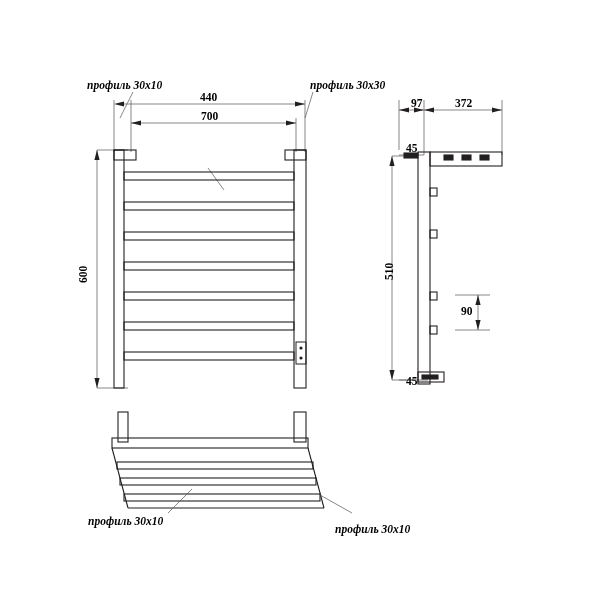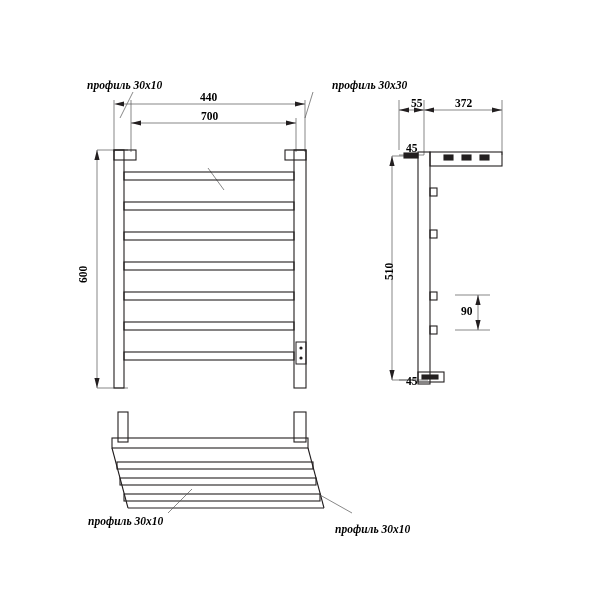--- a/index.html
+++ b/index.html
@@ -167,29 +167,29 @@
 
       <g stroke="#555" stroke-width="0.7">
         <line x1="168" y1="513" x2="192" y2="489"></line>
         <line x1="352" y1="513" x2="320" y2="495"></line>
       </g>
     </g>
   </svg>
 
   <div class="lbl ital" style="left:87px; top:80px;">профиль 30x10</div>
 
-  <div class="lbl ital" style="left:332px; top:80px;">профиль 30x30</div>
+  <div class="lbl ital" style="left:310px; top:80px;">профиль 30x30</div>
 
   <div class="lbl dimtxt" style="left:200px; top:92px;">440</div>
 
   <div class="lbl dimtxt" style="left:201px; top:111px;">700</div>
 
   <div class="lbl dimtxt rot" style="left:78px; top:283px;">600</div>
 
-  <div class="lbl dimtxt" style="left:411px; top:98px;">55</div>
+  <div class="lbl dimtxt" style="left:411px; top:98px;">97</div>
 
   <div class="lbl dimtxt" style="left:455px; top:98px;">372</div>
 
   <div class="lbl dimtxt" style="left:406px; top:143px;">45</div>
 
   <div class="lbl dimtxt rot" style="left:384px; top:280px;">510</div>
 
   <div class="lbl dimtxt" style="left:461px; top:306px;text-align:center;">90</div>
 
   <div class="lbl dimtxt" style="left:406px; top:376px;">45</div>

